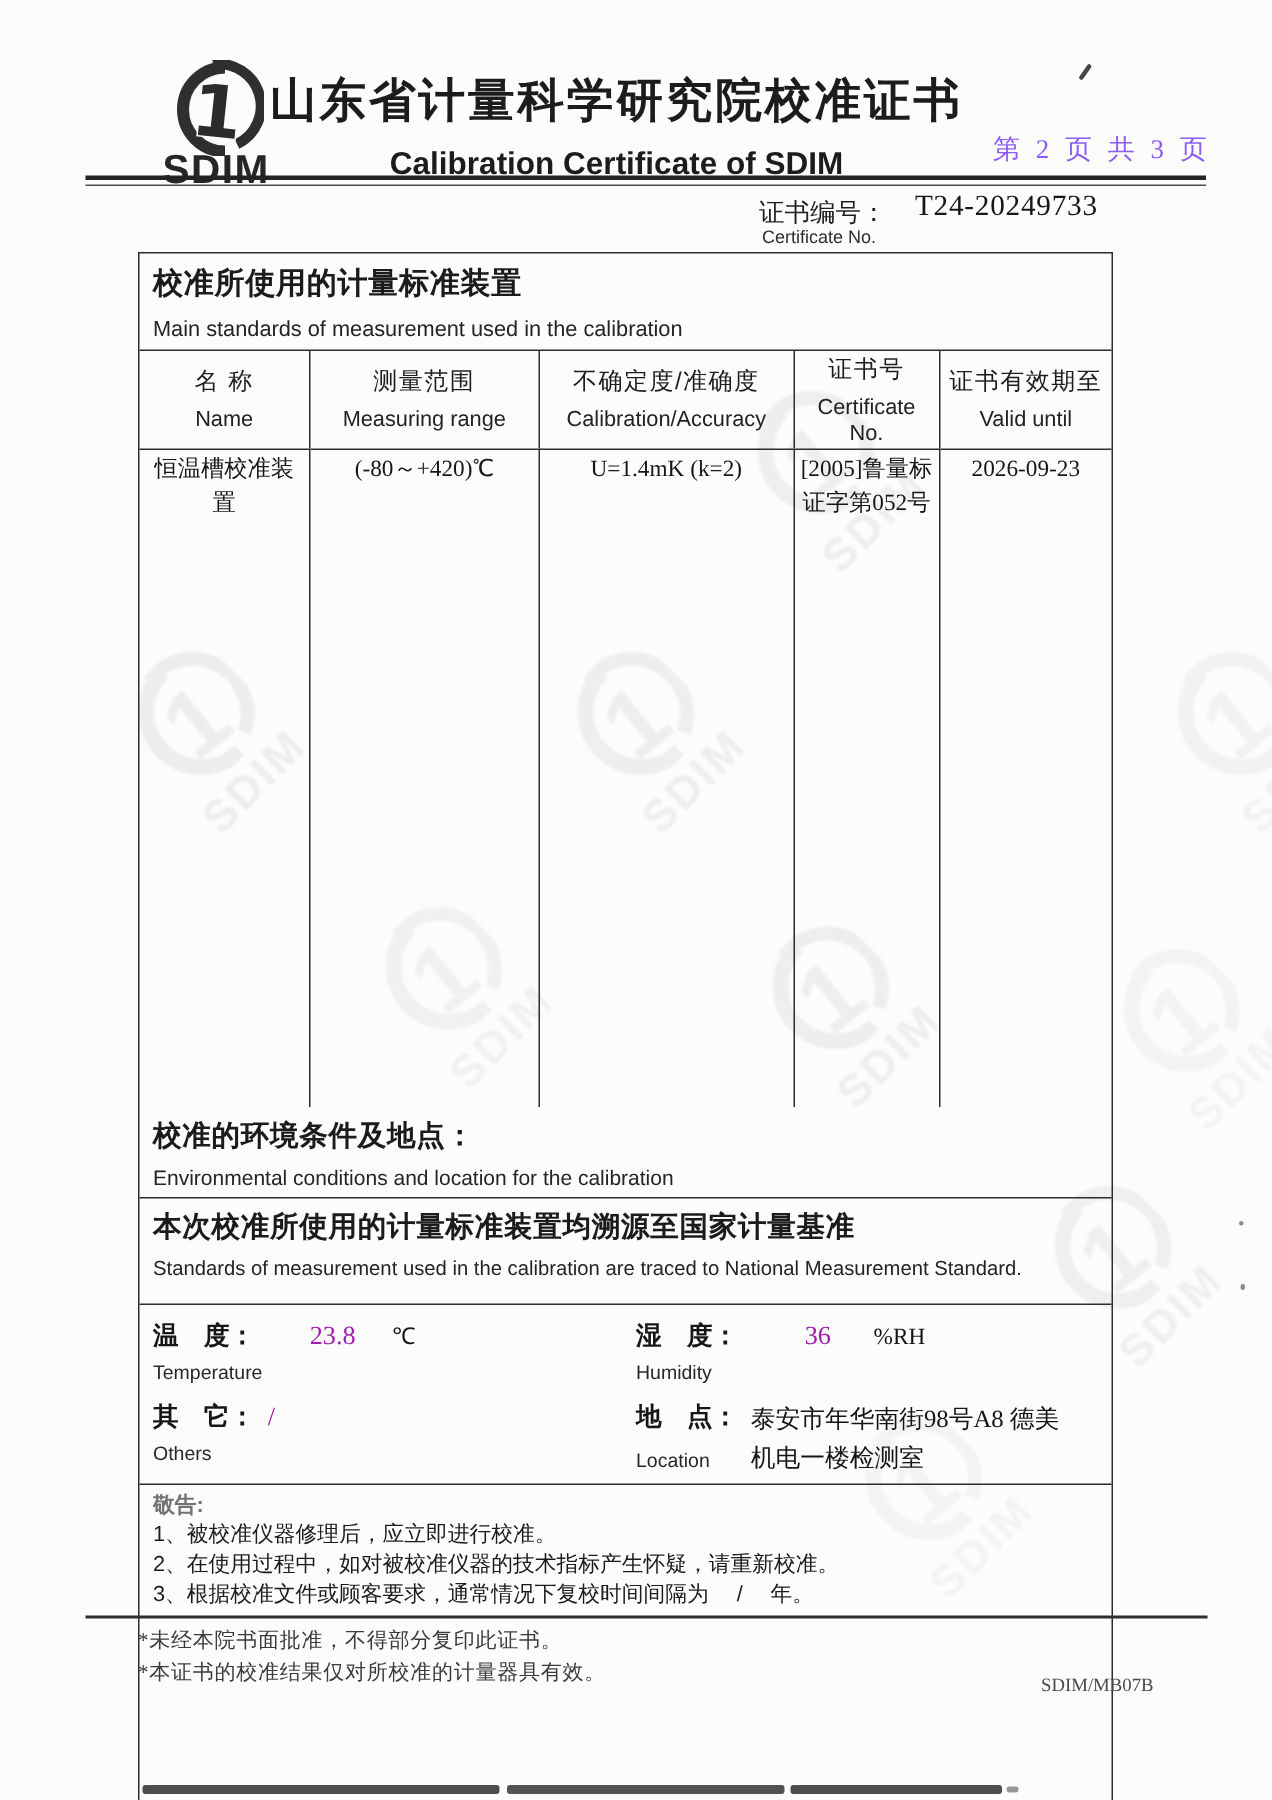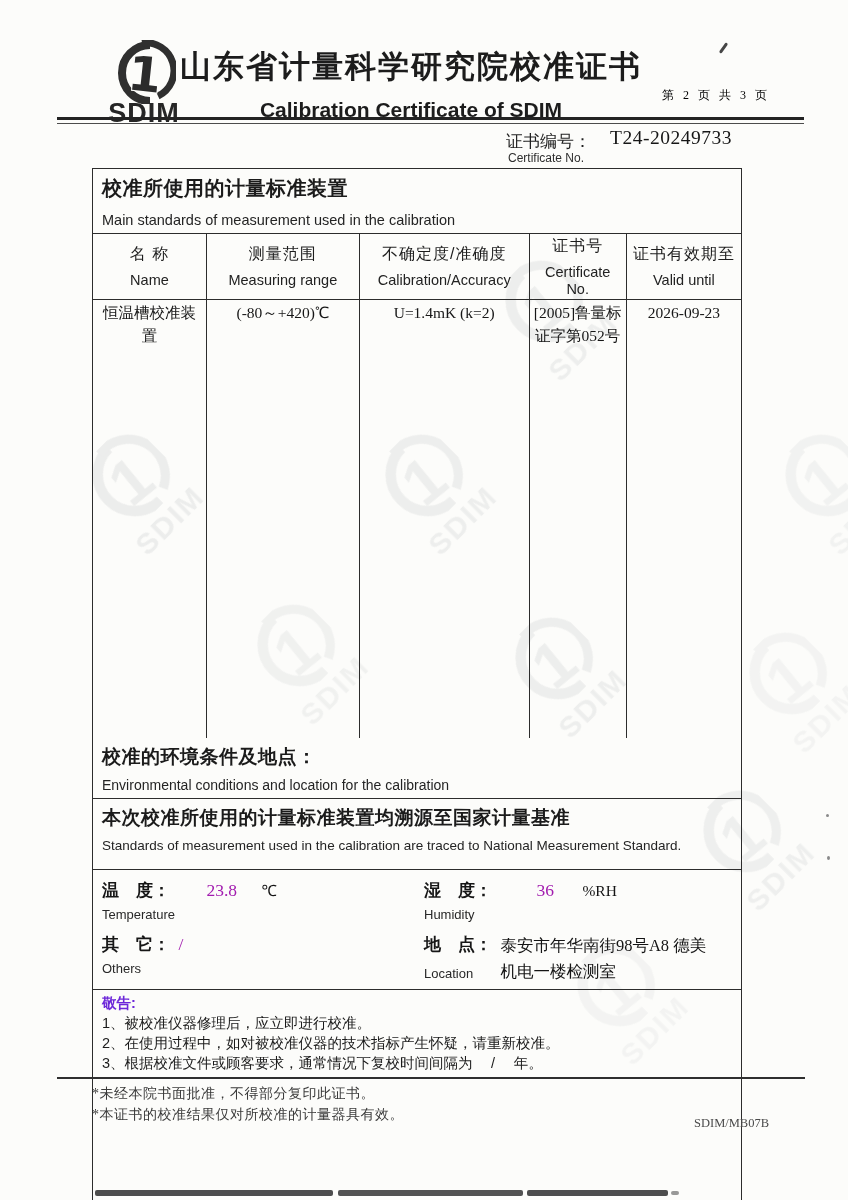--- a/index.html
+++ b/index.html
@@ -13,21 +13,21 @@
     font-family:"Liberation Sans", sans-serif;
     color:#1e1e1e;
   }
   
   .logo{position:absolute;left:94px;top:40px;width:100px;text-align:center;}
   .logo .mark{display:block;margin:0 auto;}
   .logo .logo-word{font-family:"Liberation Sans",sans-serif;font-weight:bold;font-size:27px;letter-spacing:1px;color:#262626;margin-top:-6px;}
   .title-block{position:absolute;left:178px;top:46px;width:466px;text-align:center;}
   .title-cn{font-family:"Liberation Serif",serif;font-weight:bold;font-size:31px;letter-spacing:2px;color:#1c1c1c;white-space:nowrap;}
   .title-en{font-family:"Liberation Sans",sans-serif;font-weight:bold;font-size:21px;margin-top:10px;color:#1c1c1c;}
-  .page-info{position:absolute;left:662px;top:87px;font-family:"Liberation Serif",serif;font-size:12px;letter-spacing:3px;color:#000000;white-space:nowrap;}
+  .page-info{position:absolute;left:662px;top:87px;font-family:"Liberation Serif",serif;font-size:18px;letter-spacing:3px;color:#8b5cf6;white-space:nowrap;}
   .rule-thick{position:absolute;left:57px;top:117px;width:747px;height:3px;background:#232323;}
   .rule-thin{position:absolute;left:57px;top:123px;width:747px;height:1px;background:#4c4c4c;}
   .certno-label{position:absolute;left:506px;top:130px;font-family:"Liberation Serif",serif;font-size:17px;color:#1f1f1f;}
   .certno-value{position:absolute;left:610px;top:127px;font-family:"Liberation Serif",serif;font-size:19.5px;color:#161616;letter-spacing:.5px;}
   .certno-en{position:absolute;left:508px;top:151px;font-size:12px;color:#2e2e2e;}
 
   
   .main-box{
     position:absolute;left:92px;top:168px;width:650px;height:1076px;
     border:1.6px solid #2c2c2c;box-sizing:border-box;
@@ -64,21 +64,21 @@
 
   
   .env-item{position:absolute;white-space:nowrap;}
   .env-label{font-weight:bold;font-size:17px;color:#161616;}
   .env-value{font-family:"Liberation Serif",serif;font-size:17.5px;color:#a21caf;}
   .env-unit{font-family:"Liberation Serif",serif;font-size:15.5px;color:#141414;}
   .env-en{font-size:13px;color:#282828;margin-top:5px;}
   .loc-text{display:inline-block;vertical-align:top;white-space:normal;width:212px;font-family:"Liberation Serif",serif;font-size:16.5px;line-height:1.55;color:#141414;}
 
   
-  .notice-title{font-size:14.5px;font-weight:bold;color:#6d28d9;}
+  .notice-title{font-size:14.5px;font-weight:bold;color:#737373;}
   .notice-line{font-size:14.5px;color:#1b1b1b;line-height:1.38;}
 
   
   .foot-rule{position:absolute;left:57px;top:1077px;width:748px;height:2px;background:#2f2f2f;}
   .footnote{position:absolute;left:92px;font-family:"Liberation Serif",serif;font-size:14px;color:#3a3a3a;letter-spacing:.5px;}
   .fn1{top:1085px;}
   .fn2{top:1106px;}
   .doc-code{position:absolute;left:694px;top:1116px;font-family:Liberation Serif, serif;font-size:12.5px;color:#4a4a4a;}
 
   

